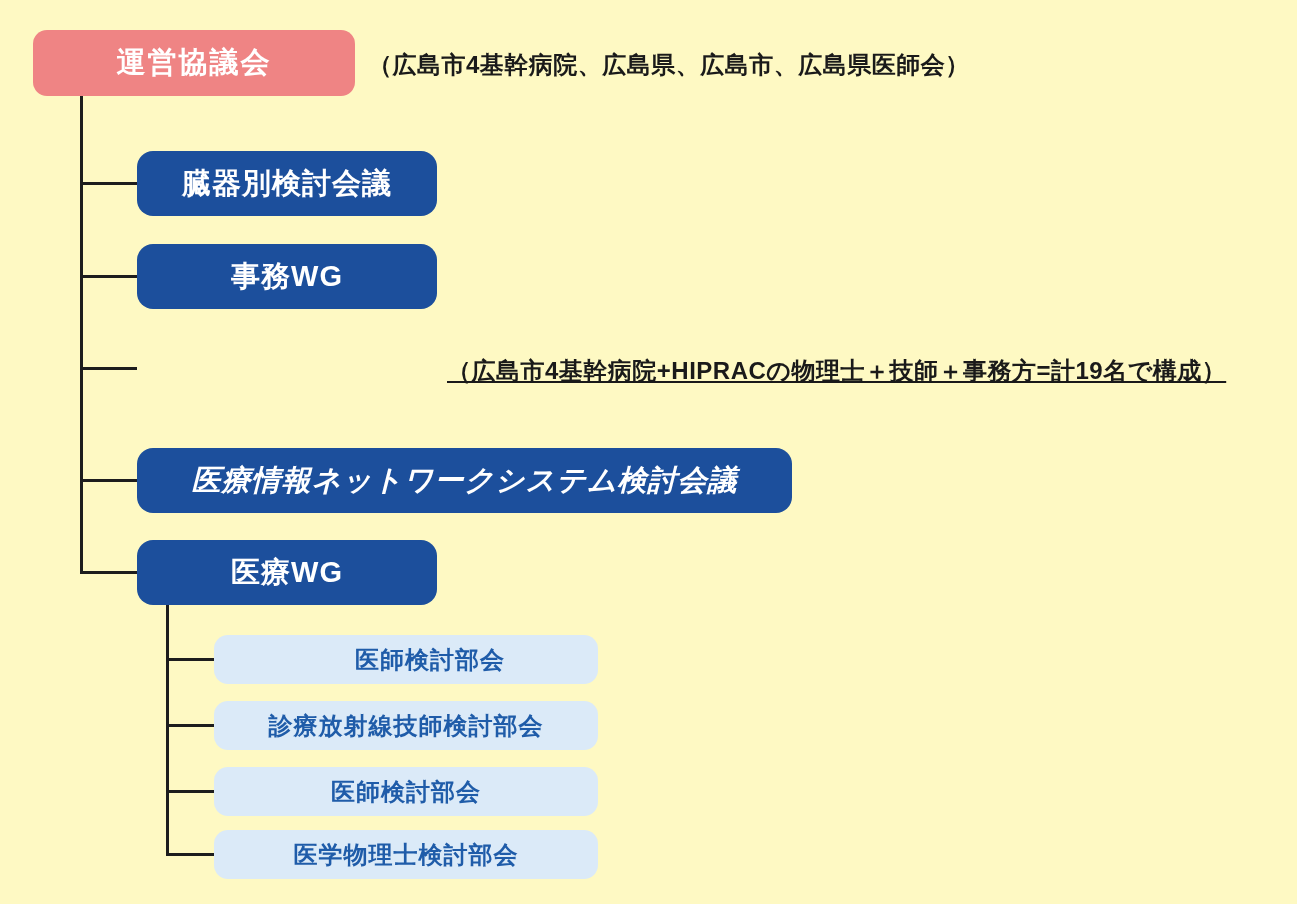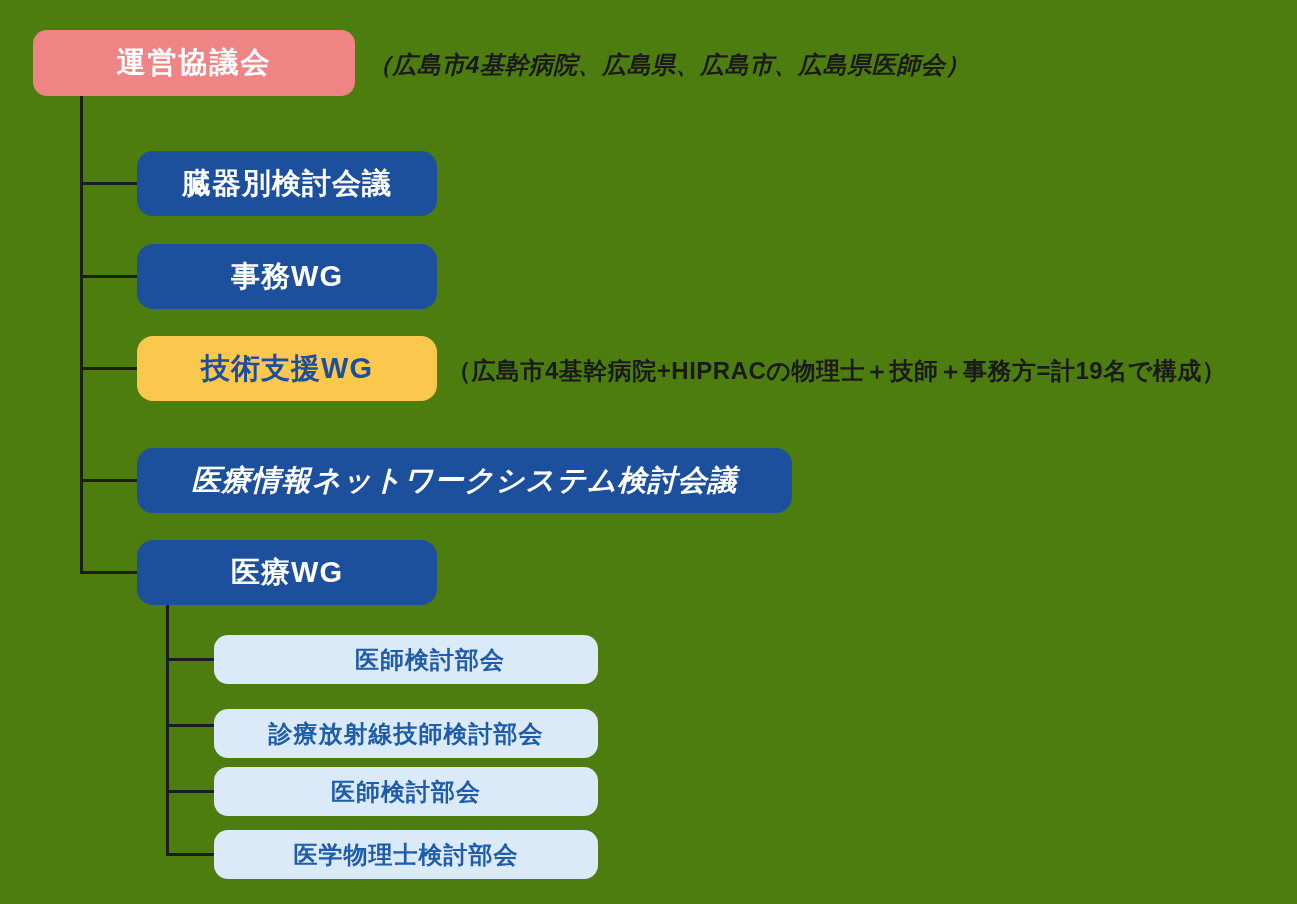--- a/index.html
+++ b/index.html
@@ -1,17 +1,17 @@
 <!DOCTYPE html>
 <html lang="ja"><head>
 <meta charset="utf-8">
 <style>
   html,body{margin:0;padding:0;background:#ffffff;}
   body{font-family:"Liberation Sans","DejaVu Sans",sans-serif;}
-  .canvas{position:relative;width:1297px;height:904px;background:#4d7c0f;overflow:hidden;}
+  .canvas{position:relative;width:1297px;height:904px;background:#fef9c3;overflow:hidden;}
 
   
   .line{position:absolute;background:#1d1d1d;}
   .vline{width:3px;}
   .hline{height:3px;}
 
   
   .node{position:absolute;display:flex;align-items:center;justify-content:center;
         font-weight:bold;box-sizing:border-box;text-align:center;}
   .node-root{left:33px;top:30px;width:322px;height:66px;border-radius:14px;
@@ -39,34 +39,33 @@
   <div class="line hline" style="left:80px;top:479px;width:57px;"></div>
   <div class="line hline" style="left:80px;top:571px;width:57px;"></div>
 
   <div class="line vline" style="left:166px;top:605px;height:251px;"></div>
   <div class="line hline" style="left:166px;top:658px;width:48px;"></div>
   <div class="line hline" style="left:166px;top:724px;width:48px;"></div>
   <div class="line hline" style="left:166px;top:790px;width:48px;"></div>
   <div class="line hline" style="left:166px;top:853px;width:48px;"></div>
 
   <div class="node node-root">運営協議会</div>
-  <div class="annotation" style="left:368px;top:49px;font-style:italic;">（広島市4基幹病院、広島県、広島市、広島県医師会）</div>
+  <div class="annotation" style="left:368px;top:49px;">（広島市4基幹病院、広島県、広島市、広島県医師会）</div>
 
   <div class="node node-main" style="top:244px;">事務WG</div>
 
   <div class="node node-main" style="top:151px;">臓器別検討会議</div>
 
-  <div class="node node-main node-accent" style="top:336px;">技術支援WG</div>
-  <div class="annotation" style="left:447px;top:355px;">（広島市4基幹病院+HIPRACの物理士＋技師＋事務方=計19名で構成）</div>
+  <div class="annotation" style="left:447px;top:355px;text-decoration:underline;">（広島市4基幹病院+HIPRACの物理士＋技師＋事務方=計19名で構成）</div>
 
   <div class="node node-main node-wide" style="top:448px;font-style:italic;">医療情報ネットワークシステム検討会議</div>
 
   <div class="node node-main" style="top:540px;">医療WG</div>
 
   <div class="node node-sub" style="top:635px;padding-left:48px;">医師検討部会</div>
 
-  <div class="node node-sub" style="top:701px;margin-top:8px;">診療放射線技師検討部会</div>
+  <div class="node node-sub" style="top:701px;">診療放射線技師検討部会</div>
 
   <div class="node node-sub" style="top:767px;">医師検討部会</div>
 
   <div class="node node-sub" style="top:830px;">医学物理士検討部会</div>
 
 </div>
 
 </body></html>

